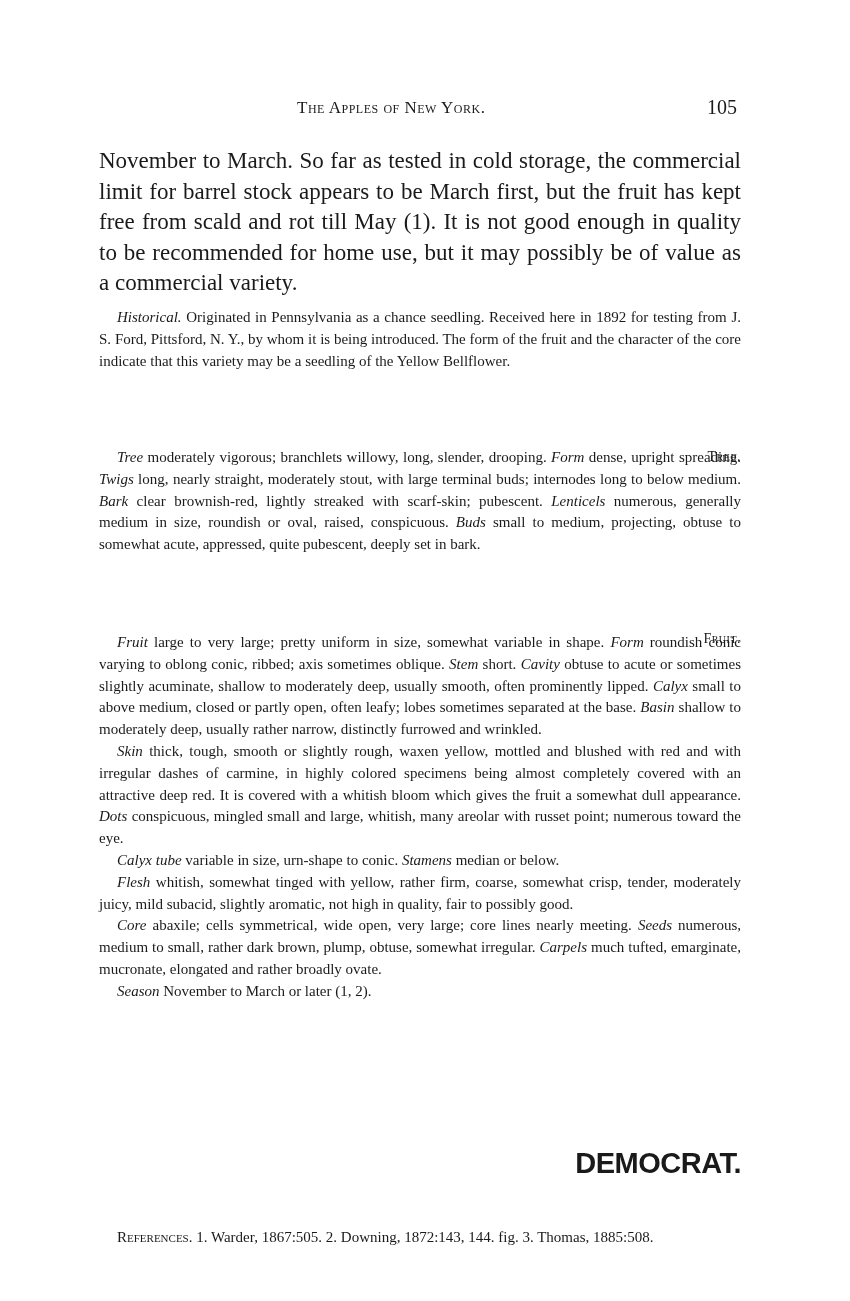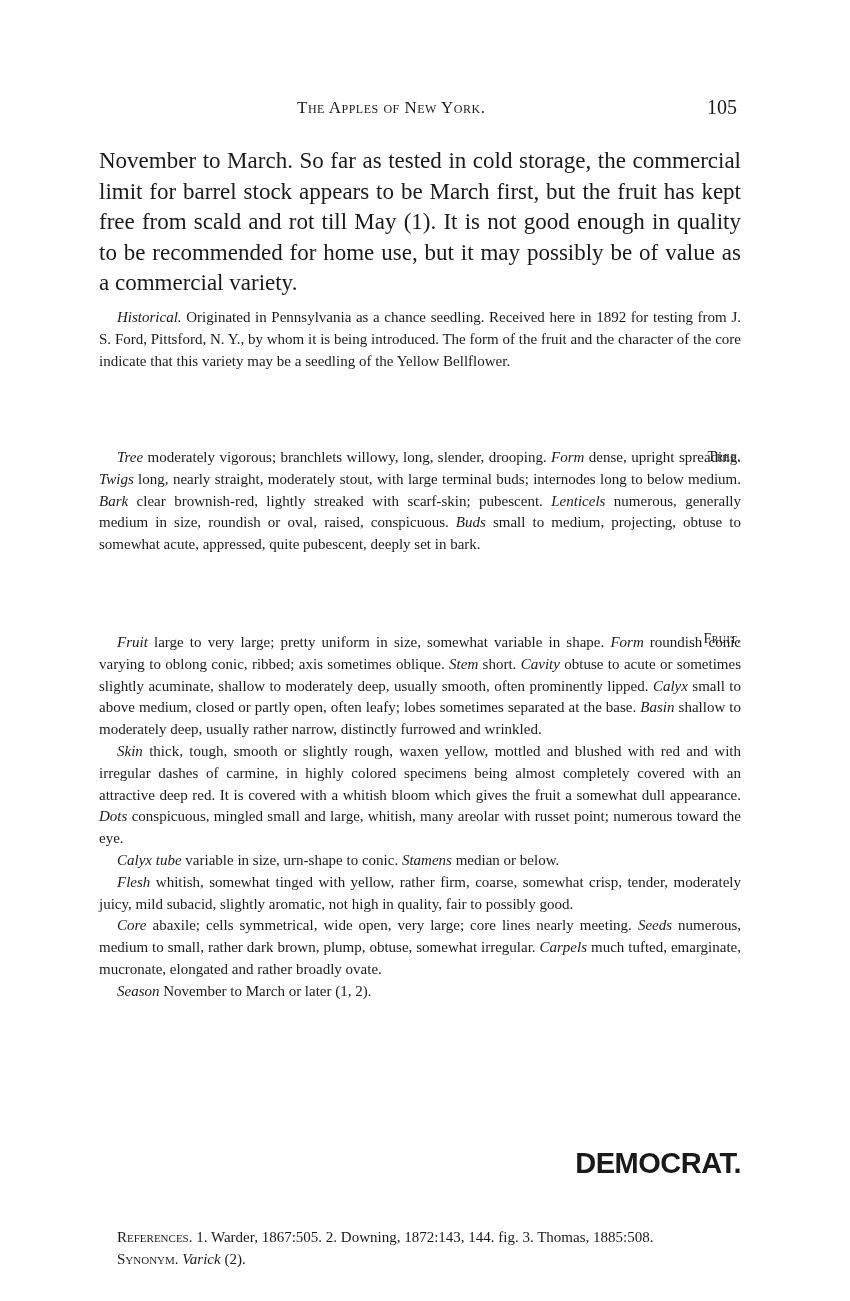--- a/index.html
+++ b/index.html
@@ -71,16 +71,15 @@
     </p>
     <p class="ind">
       <span class="it">Season</span><span> November to March or later (1, 2).</span>
     </p>
   </div>
 
   <div class="variety-head">DEMOCRAT.</div>
 
   <div class="blk small" style="top:1199px;margin-top:28px;">
     <p class="ind"><span class="sc">References.</span><span> 1. Warder, 1867:505. 2. Downing, 1872:143, 144. fig. 3. Thomas, 1885:508.</span></p>
-    <p class="ind"><span class="sc">Synonym.</span> <span class="it">Varick</span><span> (2).</span></p>
   </div>
 
 </div>
 
 </body></html>

